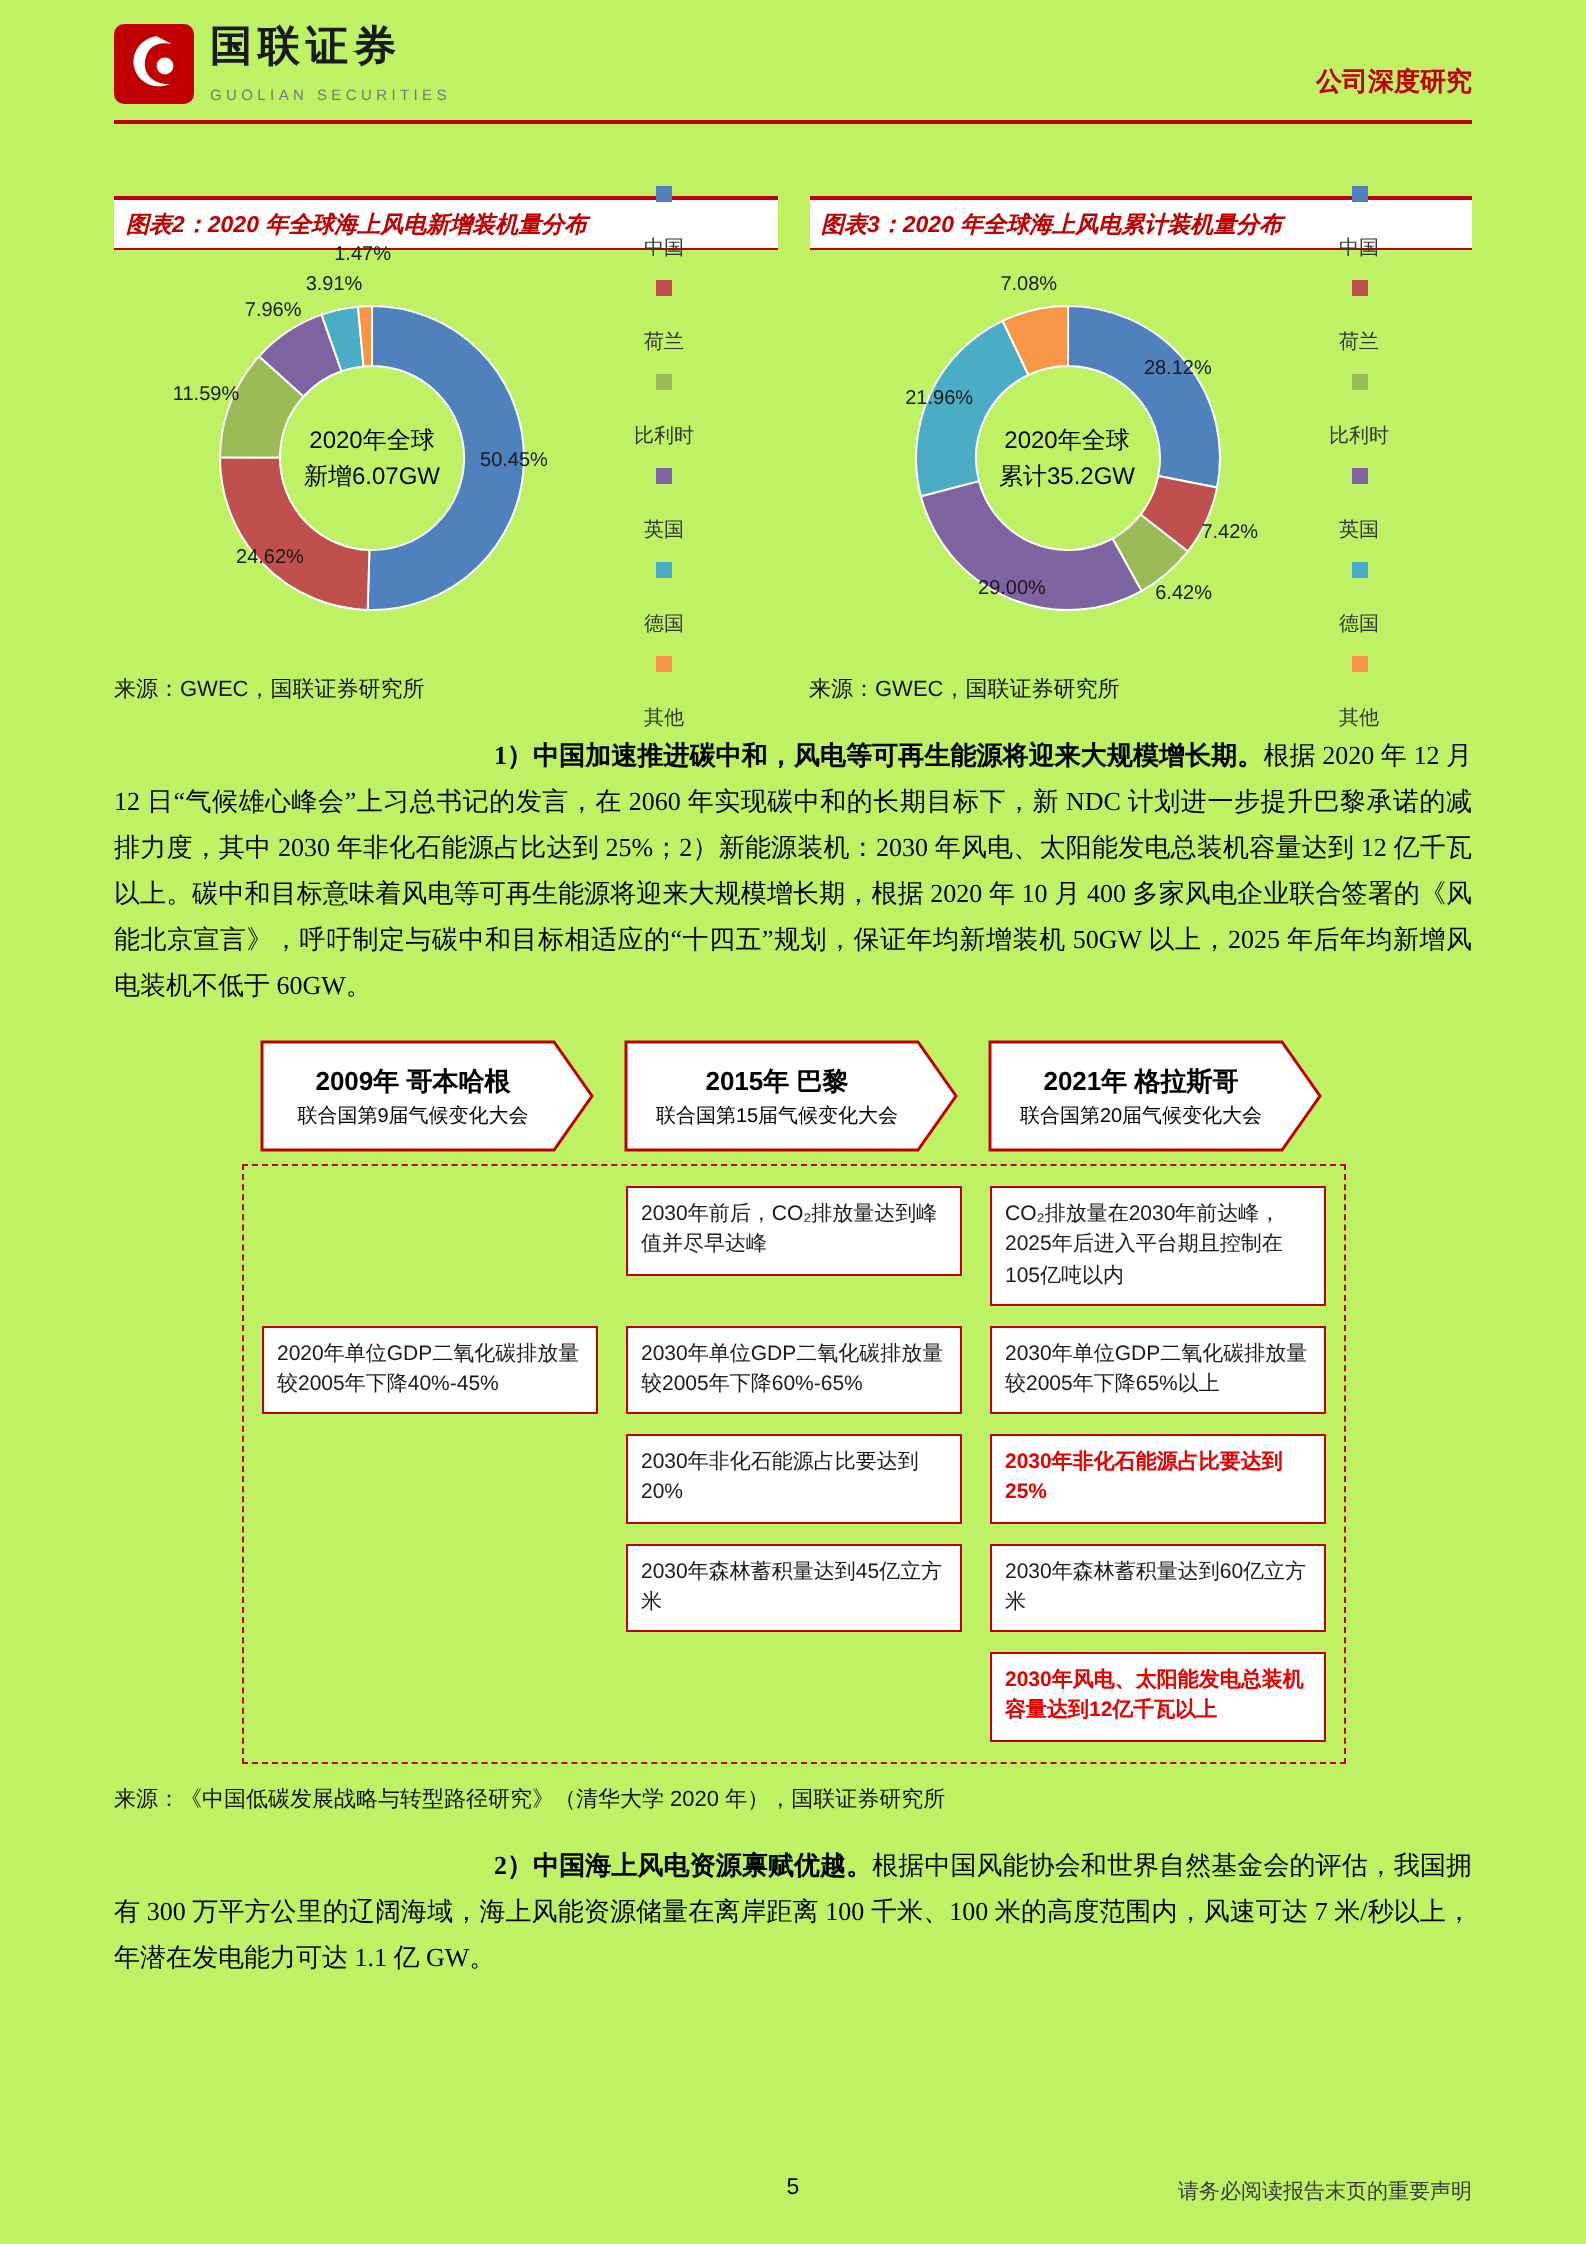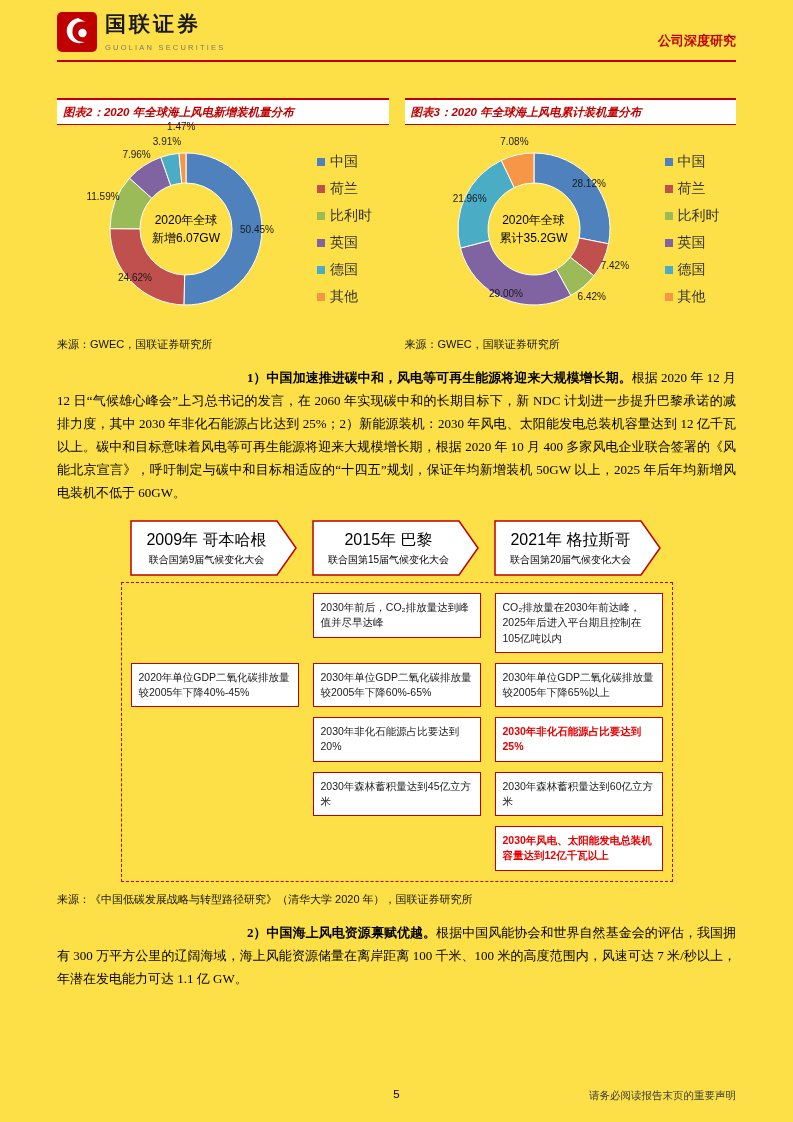--- a/index.html
+++ b/index.html
@@ -1,19 +1,19 @@
 <!DOCTYPE html>
 <html><head>
 <meta charset="utf-8">
 <style>
   * { margin:0; padding:0; box-sizing:border-box; }
   html,body { background:#ffffff; }
   .page {
     position:relative; width:793px; height:1122px; margin:0 auto;
-    background:#fde047; overflow:hidden;
+    background:#bef264; overflow:hidden;
     font-family:"Liberation Serif","DejaVu Serif",serif; color:#000;
   }
 
   
   .masthead { display:flex; justify-content:space-between; align-items:flex-end; padding:12px 57px 6px 57px; }
   .brand { display:flex; align-items:center; gap:8px; }
   .logo svg { display:block; }
   .brand-name { font-family:"Liberation Sans",sans-serif; font-size:21px; font-weight:bold; letter-spacing:3px; color:#1a1a1a; line-height:1.1; }
   .brand-sub { font-family:"Liberation Sans",sans-serif; font-size:7.5px; letter-spacing:2.2px; color:#777; margin-top:8px; }
   .report-type { font-family:"Liberation Sans",sans-serif; font-size:13px; font-weight:bold; color:#C00000; padding-bottom:2px; }
@@ -35,39 +35,39 @@
   .donut-wrap { position:relative; width:258px; height:208px; flex:0 0 auto; }
   .donut { width:258px; height:208px; overflow:visible; }
   .donut-center {
     position:absolute; left:0; top:0; width:258px; height:208px;
     display:flex; flex-direction:column; align-items:center; justify-content:center;
     font-weight:normal; font-size:12px; line-height:1.5; pointer-events:none;
     font-family:"Liberation Sans",sans-serif; color:#000; text-align:center;
   }
   .slice-label { font-size:10px; fill:#1a1a1a; font-family:"Liberation Sans",sans-serif; }
   .legend { display:flex; flex-direction:column; gap:9px; margin-left:2px; }
-  .legend-item { display:flex; align-items:center; gap:5px; font-size:14px; color:#333; font-family:"Liberation Sans",sans-serif; }
+  .legend-item { display:flex; align-items:center; gap:16px; font-size:10px; color:#333; font-family:"Liberation Sans",sans-serif;flex-direction:column; }
   .legend-swatch { width:8px; height:8px; flex:0 0 auto; display:inline-block; }
 
   
   .body-para {
     margin:14px 57px 0 57px; font-size:13px; line-height:23px;
     text-align:justify; text-indent:190px; color:#000;
   }
   .body-para b { font-weight:bold; }
 
   
   .fig4 { margin:16px 57px 0 57px; }
   .f4-wrap { width:552px; margin:10px auto 0 auto; }
   .f4-headers { display:flex; gap:14px; justify-content:flex-start; padding:0 9px; }
   .chev { position:relative; width:168px; height:56px; }
   .chev svg { position:absolute; inset:0; width:168px; height:56px; }
   .chev polygon { fill:#fff; stroke:#C00000; stroke-width:1.5; }
   .chev-text { position:relative; height:100%; display:flex; flex-direction:column; justify-content:center; align-items:center; padding-right:14px; text-align:center; font-family:"Liberation Sans",sans-serif; }
-  .chev-t1 { font-size:16px; font-weight:normal; color:#000; }
+  .chev-t1 { font-size:13px; font-weight:bold; color:#000; }
   .chev-t2 { font-size:10px; color:#000; line-height:1.3; width:132px; margin-top:2px; }
   .f4-dashed { border:1.5px dashed #C00000; margin-top:6px; padding:10px 9px; }
   .f4-grid { display:grid; grid-template-columns:repeat(3,168px); gap:10px 14px; align-items:start; }
   .f4-box {
     border:1px solid #C00000; background:#fff; padding:6px 7px;
     font-size:10.5px; line-height:1.45; color:#1a1a1a;
     font-family:"Liberation Sans",sans-serif;
   }
   .f4-box.hl { color:#E60000; font-weight:bold; }
   .c1{grid-column:1} .c2{grid-column:2} .c3{grid-column:3}

